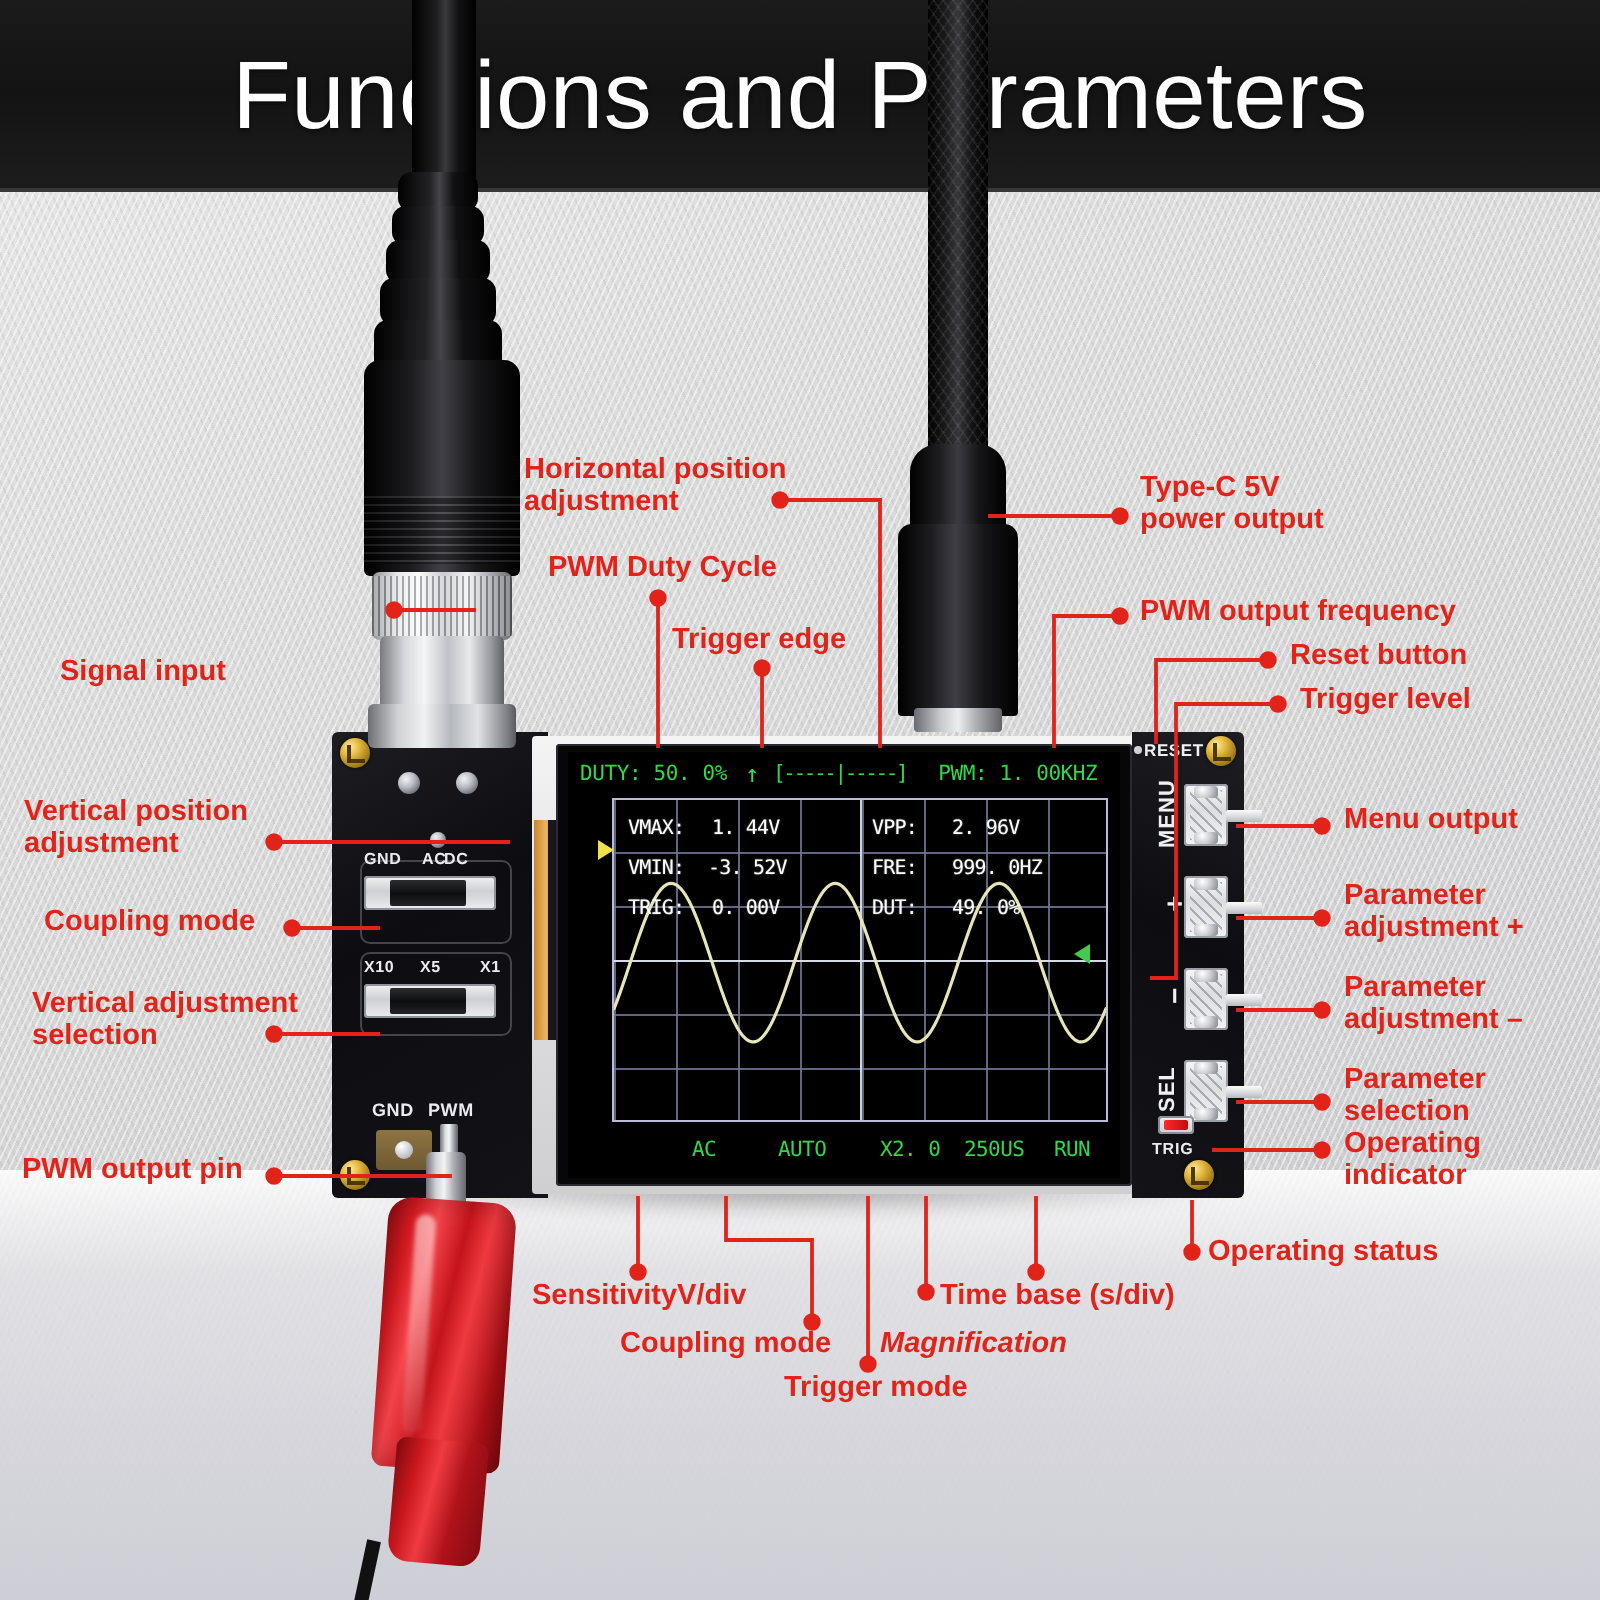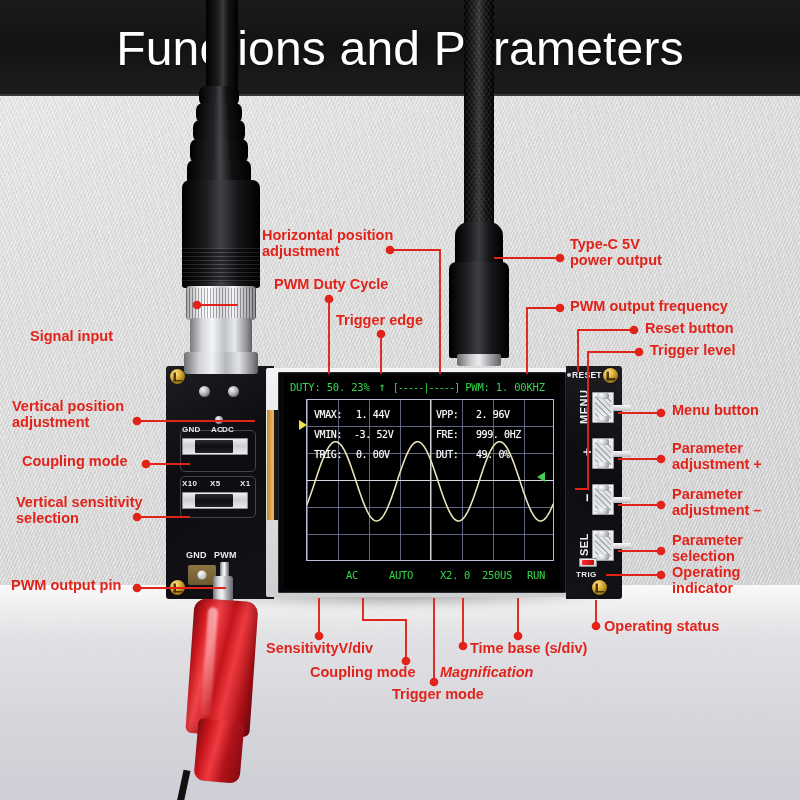--- a/index.html
+++ b/index.html
@@ -195,21 +195,21 @@
     font-family: "DejaVu Sans Mono", "Liberation Mono", monospace;
   }
   #topbar {
     position:absolute; left:0; top:1px; width:276px; height:20px;
     display:flex; align-items:center; color:#31d94a;
     font-size:10.5px; letter-spacing:-.2px; white-space:nowrap;
   }
   #topbar .t-duty { margin-left: 6px; }
   #topbar .t-arrow { margin-left: 9px; font-size:12px; line-height:1; color:#3ddc55; }
   #topbar .t-pos { margin-left: 7px; letter-spacing:-1.2px; }
-  #topbar .t-pwm { margin-left: 6px; }
+  #topbar .t-pwm { margin-left: 16px; }
 
   #plot {
     position:absolute; left:22px; top:23px; width:248px; height:162px;
     background:#000;
     border:1px solid #b9bcd6;
   }
   #grid-dots {
     position:absolute; inset:0;
     background-image:
       repeating-linear-gradient(90deg, rgba(150,160,200,.85) 0 1px, rgba(0,0,0,0) 1px 31px),
@@ -422,21 +422,21 @@
   </div>
 
   <div id="lcd-housing"></div>
   <div id="lcd-ribbon"></div>
   <div id="lcd-ribbon-dark"></div>
   <div id="lcd-bezel"></div>
 
   <div id="screen">
 
     <div id="topbar">
-      <span class="t-duty">DUTY: 50. 23%</span>
+      <span class="t-duty">DUTY: 50. 0%</span>
       <span class="t-arrow">↑</span>
       <span class="t-pos">[-----|-----]</span>
       <span class="t-pwm">PWM: 1. 00KHZ</span>
     </div>
 
     <div id="plot">
       <div id="grid-dots"></div>
       <div id="grid-solid-v"></div>
       <div id="grid-solid-h"></div>
       <svg id="wave-svg" viewBox="0 0 248 162" preserveAspectRatio="none">
@@ -583,35 +583,35 @@
 
     <polyline points="518,636 518,598" fill="none"></polyline>
       <circle cx="518" cy="636" r="3.4"></circle>
   </g>
 </svg>
 
 <div class="anno" style="left:30px; top:294px;margin-top:34px;">Signal input</div>
 <div class="anno" style="left:12px; top:398px;">Vertical position
 adjustment</div>
 <div class="anno" style="left:22px; top:453px;">Coupling mode</div>
-<div class="anno" style="left:16px; top:494px;">Vertical sensitivity
+<div class="anno" style="left:16px; top:494px;">Vertical adjustment
 selection</div>
 <div class="anno" style="left:11px; top:577px;">PWM output pin</div>
 
 <div class="anno" style="left:262px; top:227px;">Horizontal position
 adjustment</div>
 <div class="anno" style="left:274px; top:276px;">PWM Duty Cycle</div>
 <div class="anno" style="left:336px; top:312px;">Trigger edge</div>
 <div class="anno" style="left:570px; top:236px;">Type-C 5V
 power output</div>
 <div class="anno" style="left:570px; top:298px;">PWM output frequency</div>
 <div class="anno" style="left:645px; top:320px;">Reset button</div>
 <div class="anno" style="left:650px; top:342px;">Trigger level</div>
 
-<div class="anno" style="left:672px; top:402px;">Menu button</div>
+<div class="anno" style="left:672px; top:402px;">Menu output</div>
 <div class="anno" style="left:672px; top:440px;">Parameter
 adjustment +</div>
 <div class="anno" style="left:672px; top:486px;">Parameter
 adjustment –</div>
 <div class="anno" style="left:672px; top:532px;">Parameter
 selection</div>
 <div class="anno" style="left:672px; top:564px;">Operating
 indicator</div>
 <div class="anno" style="left:604px; top:618px;">Operating status</div>
 

